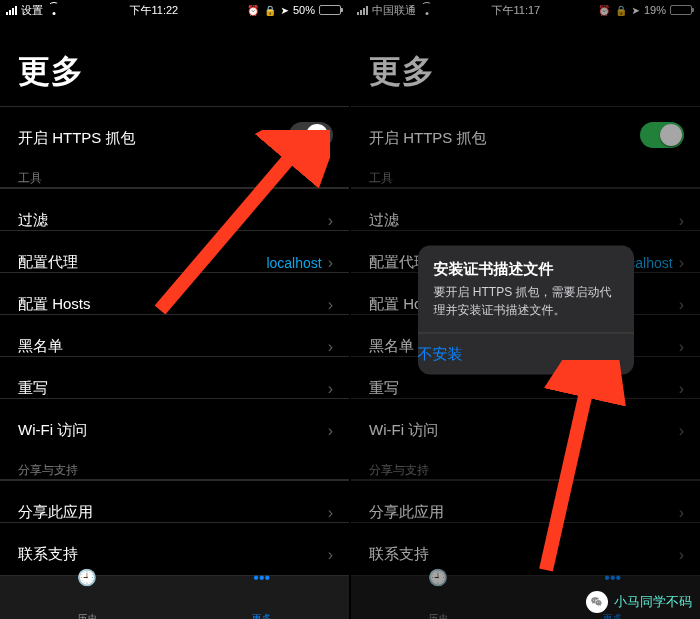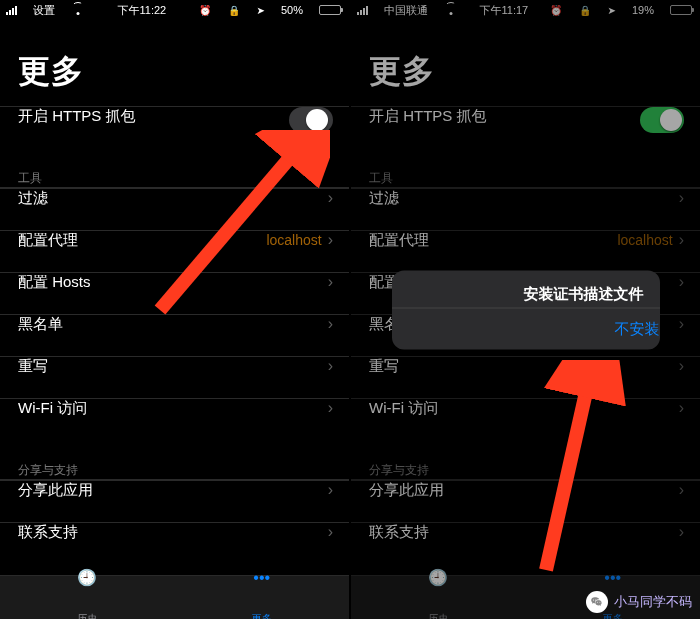--- a/index.html
+++ b/index.html
@@ -30,21 +30,21 @@
   
   .status {
     height: 20px;
     display: flex;
     justify-content: space-between;
     align-items: center;
     font-size: 11px;
     padding: 0 8px 0 6px;
     color: #fff;
   }
-  .status .left, .status .right, .status .mid { display: flex; align-items: center; gap: 16px; }
+  .status .left, .status .right, .status .mid { display: flex; align-items: center; gap: 4px; }
   .sig { display: inline-flex; align-items: flex-end; gap: 1px; }
   .sig i { width: 2px; background: #fff; display: inline-block; }
   .sig i:nth-child(1){height:3px;} .sig i:nth-child(2){height:5px;}
   .sig i:nth-child(3){height:7px;} .sig i:nth-child(4){height:9px;}
   .wifi-ic { width: 13px; height: 10px; position: relative; }
   .wifi-ic::before{content:"";position:absolute;bottom:0;left:50%;width:3px;height:3px;background:#fff;border-radius:50%;transform:translateX(-50%);}
   .wifi-ic::after{content:"";position:absolute;bottom:-2px;left:50%;width:13px;height:13px;border:1.5px solid #fff;border-radius:50%;transform:translateX(-50%);clip-path:polygon(20% 0,80% 0,50% 50%);}
   .batt { width: 22px; height: 10px; border: 1px solid #aaa; border-radius: 2px; position: relative; }
   .batt::after{content:"";position:absolute;right:-3px;top:2px;width:2px;height:4px;background:#aaa;border-radius:0 1px 1px 0;}
   .batt .fill{height:100%;background:#fff;border-radius:1px;}
@@ -56,28 +56,28 @@
     font-size: 32px;
     font-weight: 700;
     padding: 30px 18px 12px;
     letter-spacing: 1px;
   }
 
   
   .row {
     height: 42px;
     display: flex;
-    align-items: flex-start;
+    align-items: flex-end;
     justify-content: space-between;
     padding: 0 16px 0 18px;
     border-top: 0.5px solid #2a2a2a;
     font-size: 15px;
   }
   .row:last-child { border-bottom: 0.5px solid #2a2a2a; }
-  .row .hint { color: #a16207; font-size: 14px; }
+  .row .hint { color: #0ea5e9; font-size: 14px; }
   .chev { color: #5c5c5c; font-size: 16px; margin-left: 6px; }
   .row-right { display:flex; align-items:center; }
 
   .section-hdr {
     font-size: 12px;
     color: #7a7a7a;
     padding: 22px 18px 0;
     border-bottom: 0.5px solid #2a2a2a;
   }
 
@@ -106,40 +106,40 @@
   .tab.active .lbl { color: #0a84ff; }
   .tab .ic { font-size: 16px; color:#8e8e93; line-height:1; }
   .tab.active .ic { color:#0a84ff; }
 
   
   .scrim {
     position:absolute; inset:0; background:rgba(0,0,0,0.35);
   }
   .alert {
     position:absolute; left:50%; top:50%; transform:translate(-50%,-50%);
-    width: 268px; background:#2c2c2e; border-radius:12px; overflow:hidden;
-    text-align:right; color:#fff;
+    width: 216px; background:#2c2c2e; border-radius:12px; overflow:hidden;
+    text-align:left; color:#fff;
   }
   .alert .a-title { font-size:15px; font-weight:600; padding:14px 16px 4px; }
   .alert .a-msg { font-size:12px; color:#d1d1d6; padding:0 16px 14px; line-height:1.5; }
   .alert .a-btns { display:flex; border-top:0.5px solid #444; }
   .alert .a-btn { flex:1; padding:11px 0; font-size:15px; color:#0a84ff; }
   .alert .a-btn + .a-btn { border-left:0.5px solid #444; font-weight:600; }
 
   
   .arrow {
     position:absolute; pointer-events:none;
   }
   .arrow svg { display:block; }
 
   
   .wx {
     position:absolute; right:8px; bottom:6px;
     display:flex; align-items:center; gap:6px;
-    color:#c4b5fd; font-size:13px;
+    color:#5eead4; font-size:13px;
   }
   .wx .bubble {
     width:22px; height:22px; background:#fff; border-radius:50%;
     display:flex; align-items:center; justify-content:center;
   }
   .wx .bubble svg { width:14px; height:14px; }
 </style>
 </head>
 <body>
 
@@ -347,20 +347,21 @@
       </div>
       <div class="tab active">
         <span class="ic">•••</span>
         <span class="lbl">更多</span>
       </div>
     </div>
 
     <div class="scrim"></div>
     <div class="alert">
       <div class="a-title">安装证书描述文件</div>
+      <div class="a-msg">要开启 HTTPS 抓包，需要启动代理并安装证书描述文件。</div>
       <div class="a-btns">
         <div class="a-btn">不安装</div>
       </div>
     </div>
 
     <div class="arrow" style="left:165px; top:360px;">
       <svg width="120" height="220">
         <defs>
             <marker id="ah2" markerWidth="10" markerHeight="10" refX="2" refY="3" orient="auto">
               <path d="M0,0 L0,6 L8,3 z" fill="#ff3b1f"></path>

